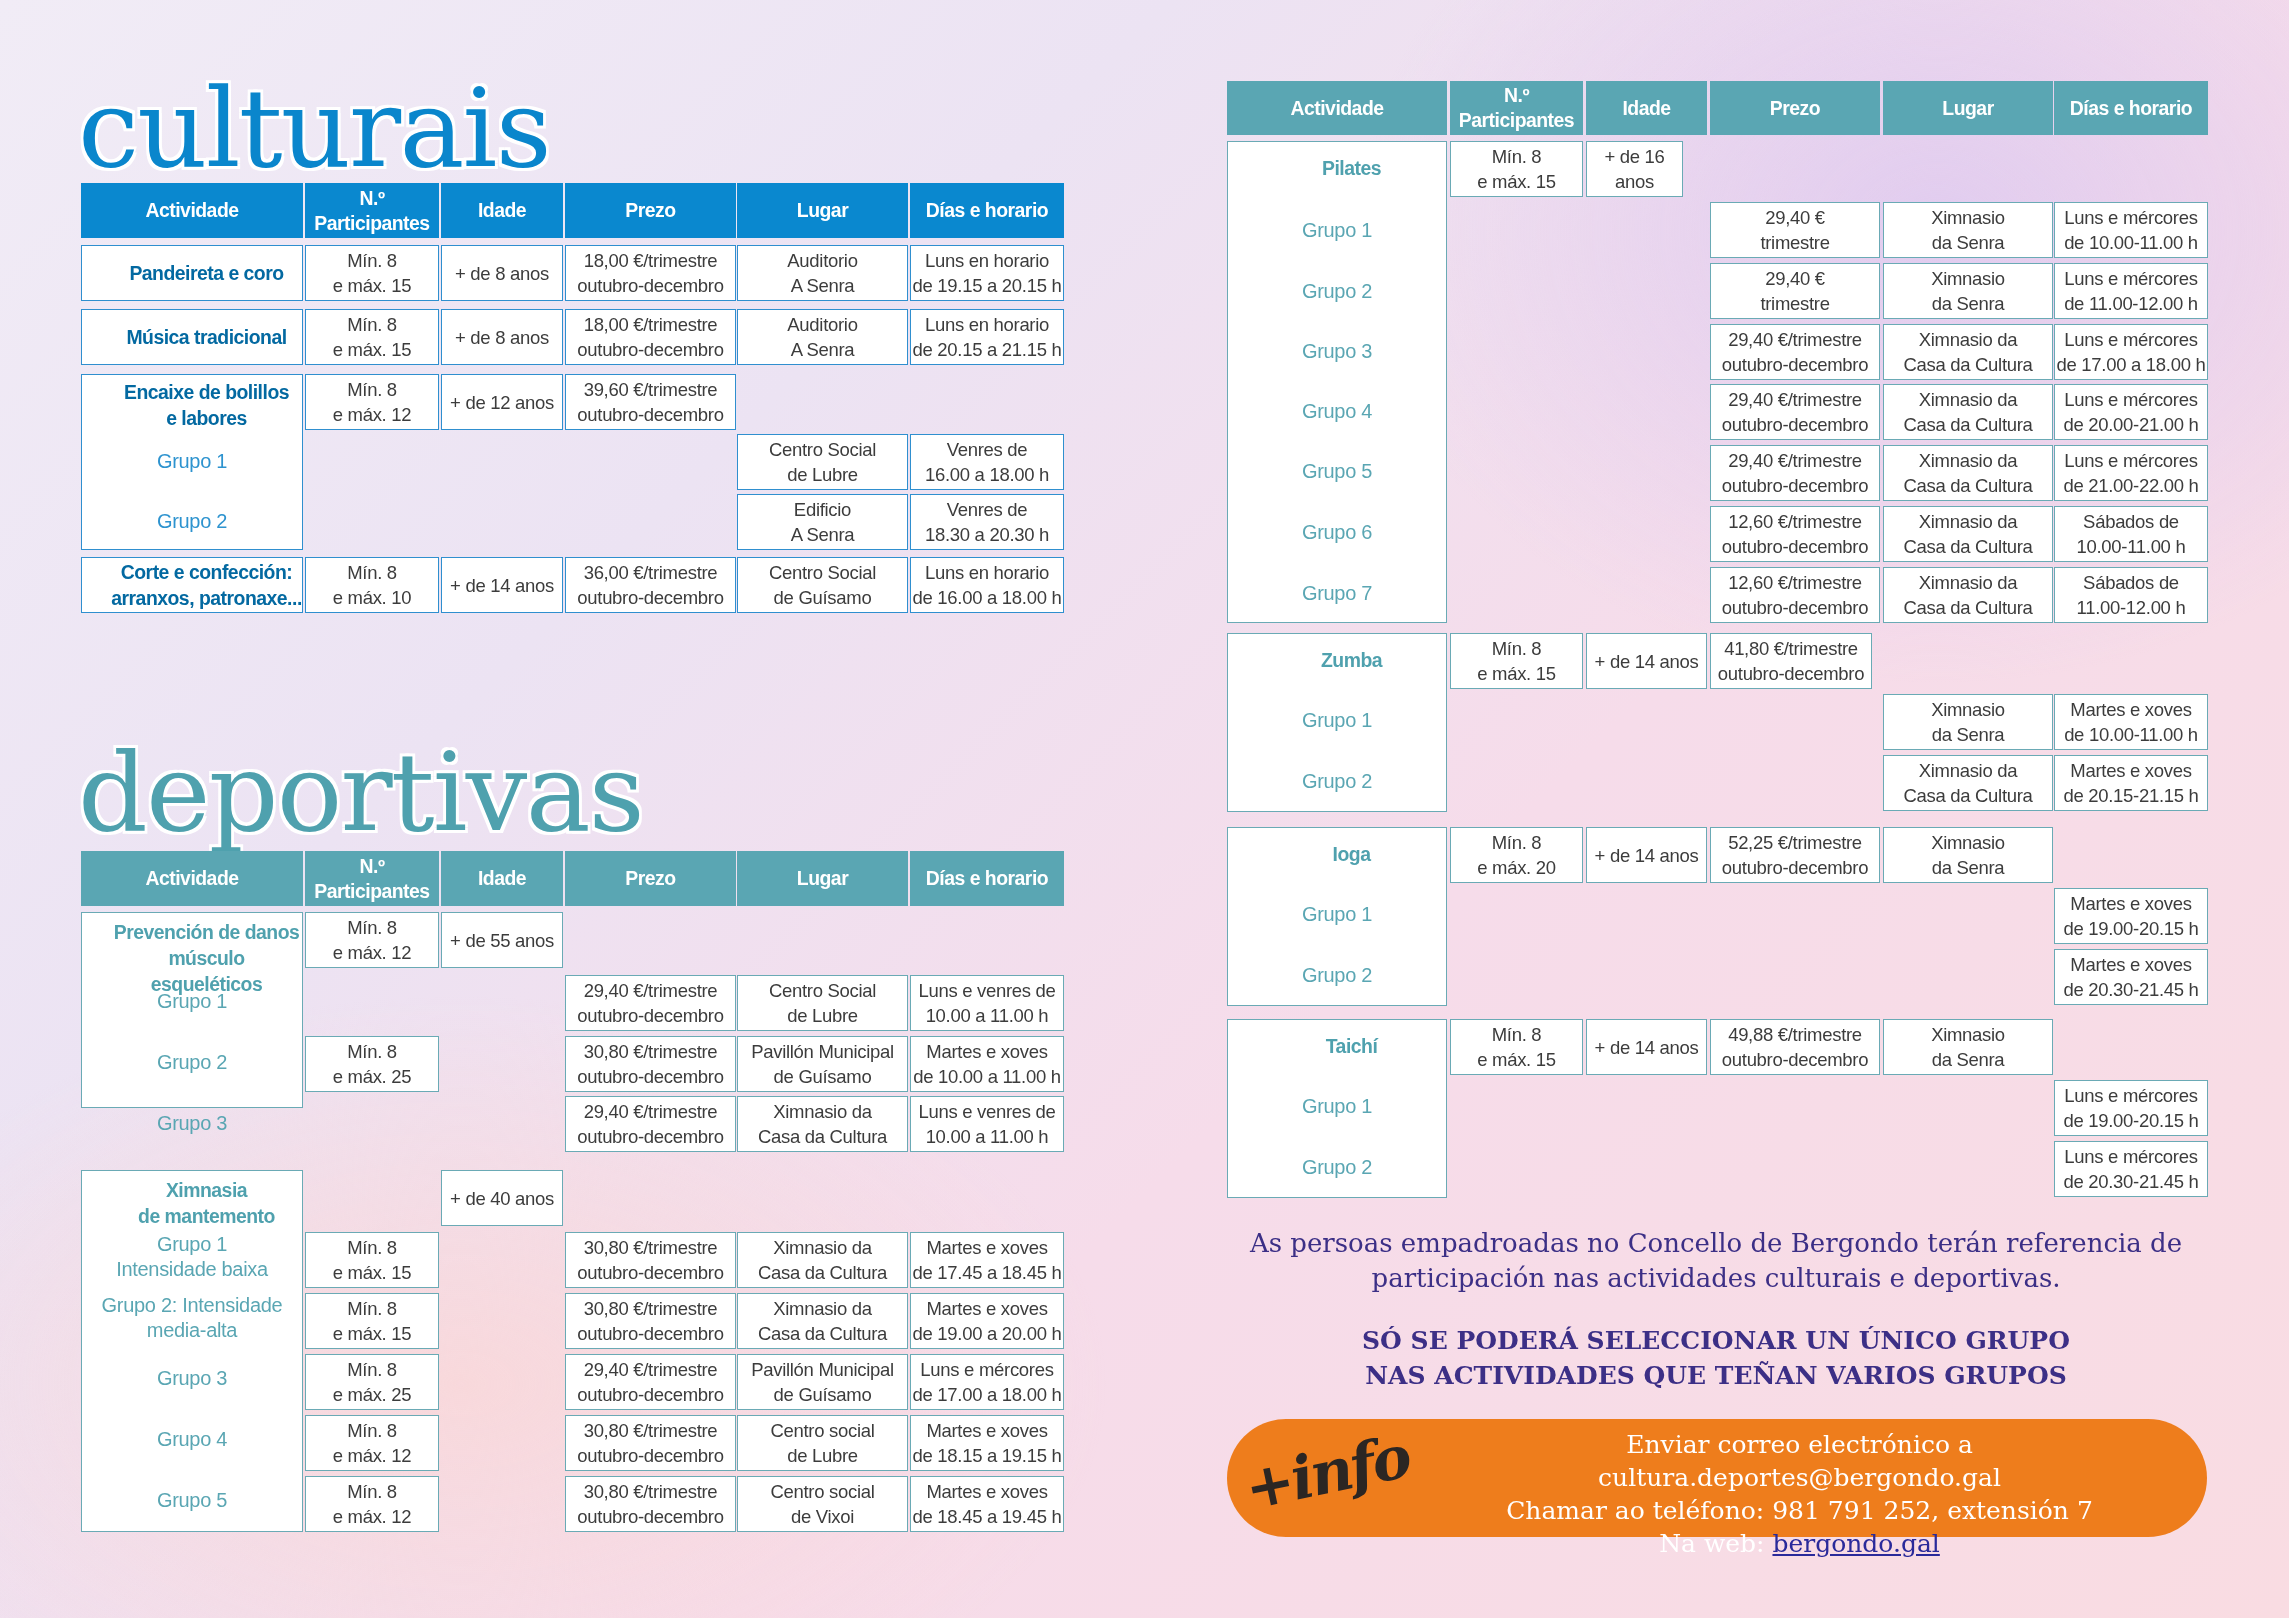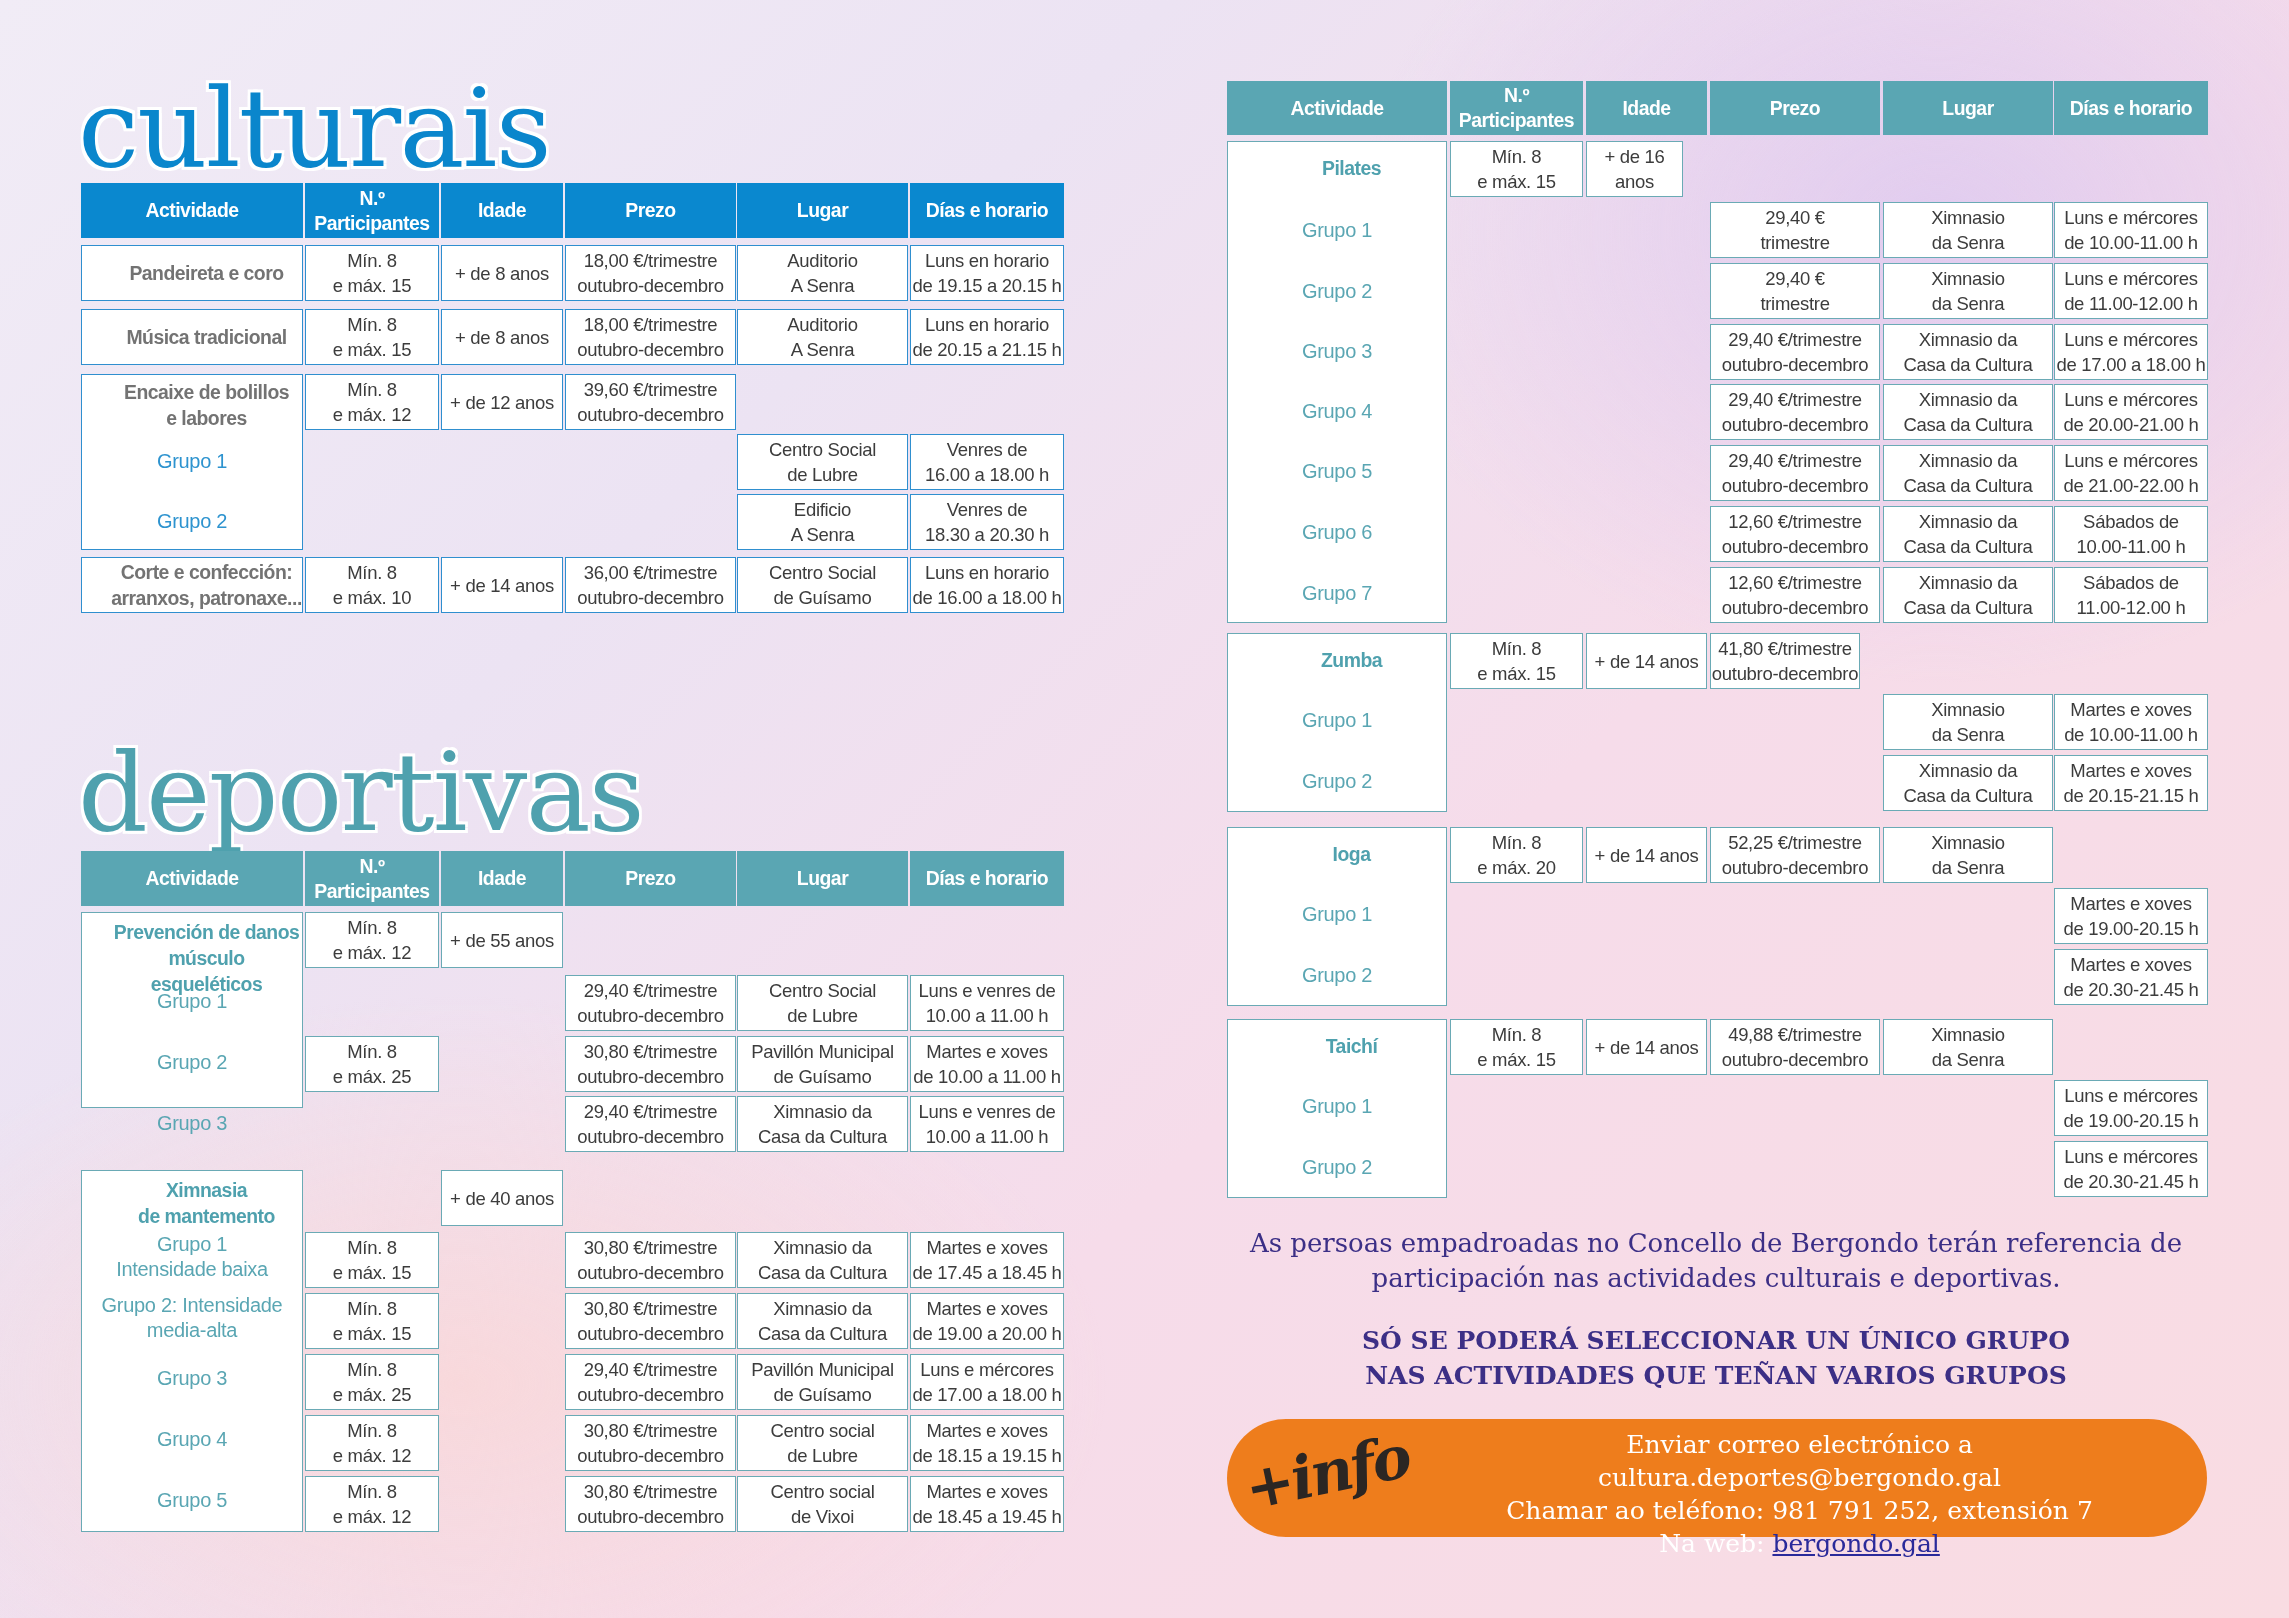--- a/index.html
+++ b/index.html
@@ -16,21 +16,21 @@
   .cell{position:absolute;box-sizing:border-box;background:#fff;display:flex;align-items:center;justify-content:center;
     text-align:center;font-family:"Liberation Sans",sans-serif;font-size:18.5px;line-height:25px;color:#3c3c3c;
     white-space:pre-line;letter-spacing:-0.3px;}
   .blue .cell{border:1.8px solid #2f8fcf;}
   .teal .cell{border:1.8px solid #6aaab5;}
   .hdr{color:#fff !important;font-weight:bold;font-size:19.4px;letter-spacing:-0.5px;}
   .blue .hdr{background:#0a88cf;border-color:#0a88cf !important;}
   .teal .hdr{background:#5aa6b3;border-color:#5aa6b3 !important;}
   .act{flex-direction:column;justify-content:flex-start;}
   .act-name{font-weight:bold;font-size:19.4px;line-height:26px;letter-spacing:-0.5px;margin-left:29px;}
-  .blue .act-name{color:#737373;}
+  .blue .act-name{color:#0369a1;}
   .teal .act-name{color:#4fa1ae;}
   .grp{position:absolute;left:0;right:0;font-size:20px;line-height:25px;white-space:pre-line;}
   .blue .grp{color:#2d93cf;}
   .teal .grp{color:#5aa6b3;}
   .note{position:absolute;left:1227px;width:978px;text-align:center;color:#3c2f86;font-family:"DejaVu Serif",serif;}
   .note1{top:1226px;font-size:26px;line-height:35px;}
   .note2{top:1323px;font-size:25px;line-height:35px;font-weight:bold;}
   .info{position:absolute;left:1227px;top:1419px;width:980px;height:118px;border-radius:59px;background:#ee7d1c;}
   .info-logo{position:absolute;left:16.6px;top:18.5px;font-family:"DejaVu Serif",serif;font-style:italic;font-weight:bold;
     font-size:59px;color:#2b2623;transform:rotate(-12deg);letter-spacing:-2.8px;}
@@ -278,21 +278,21 @@
 11.00-12.00 h</div>
 
   <div class="cell act" style="left:1227px;top:633px;width:220px;height:179px">
     <span class="act-name" style="margin-top:13px">Zumba</span>
     <span class="grp" style="top:74px">Grupo 1</span>
     <span class="grp" style="top:135px">Grupo 2</span>
   </div>
   <div class="cell" style="left:1450px;top:633px;width:133px;height:56px">Mín. 8
 e máx. 15</div>
   <div class="cell" style="left:1586px;top:633px;width:121px;height:56px">+ de 14 anos</div>
-  <div class="cell" style="left:1710px;top:633px;width:150px;height:56px">41,80 €/trimestre
+  <div class="cell" style="left:1710px;top:633px;width:162px;height:56px">41,80 €/trimestre
 outubro-decembro</div>
   <div class="cell" style="left:1883px;top:694px;width:170px;height:56px">Ximnasio
 da Senra</div>
   <div class="cell" style="left:2054px;top:694px;width:154px;height:56px">Martes e xoves
 de 10.00-11.00 h</div>
   <div class="cell" style="left:1883px;top:755px;width:170px;height:56px">Ximnasio da
 Casa da Cultura</div>
   <div class="cell" style="left:2054px;top:755px;width:154px;height:56px">Martes e xoves
 de 20.15-21.15 h</div>
 

